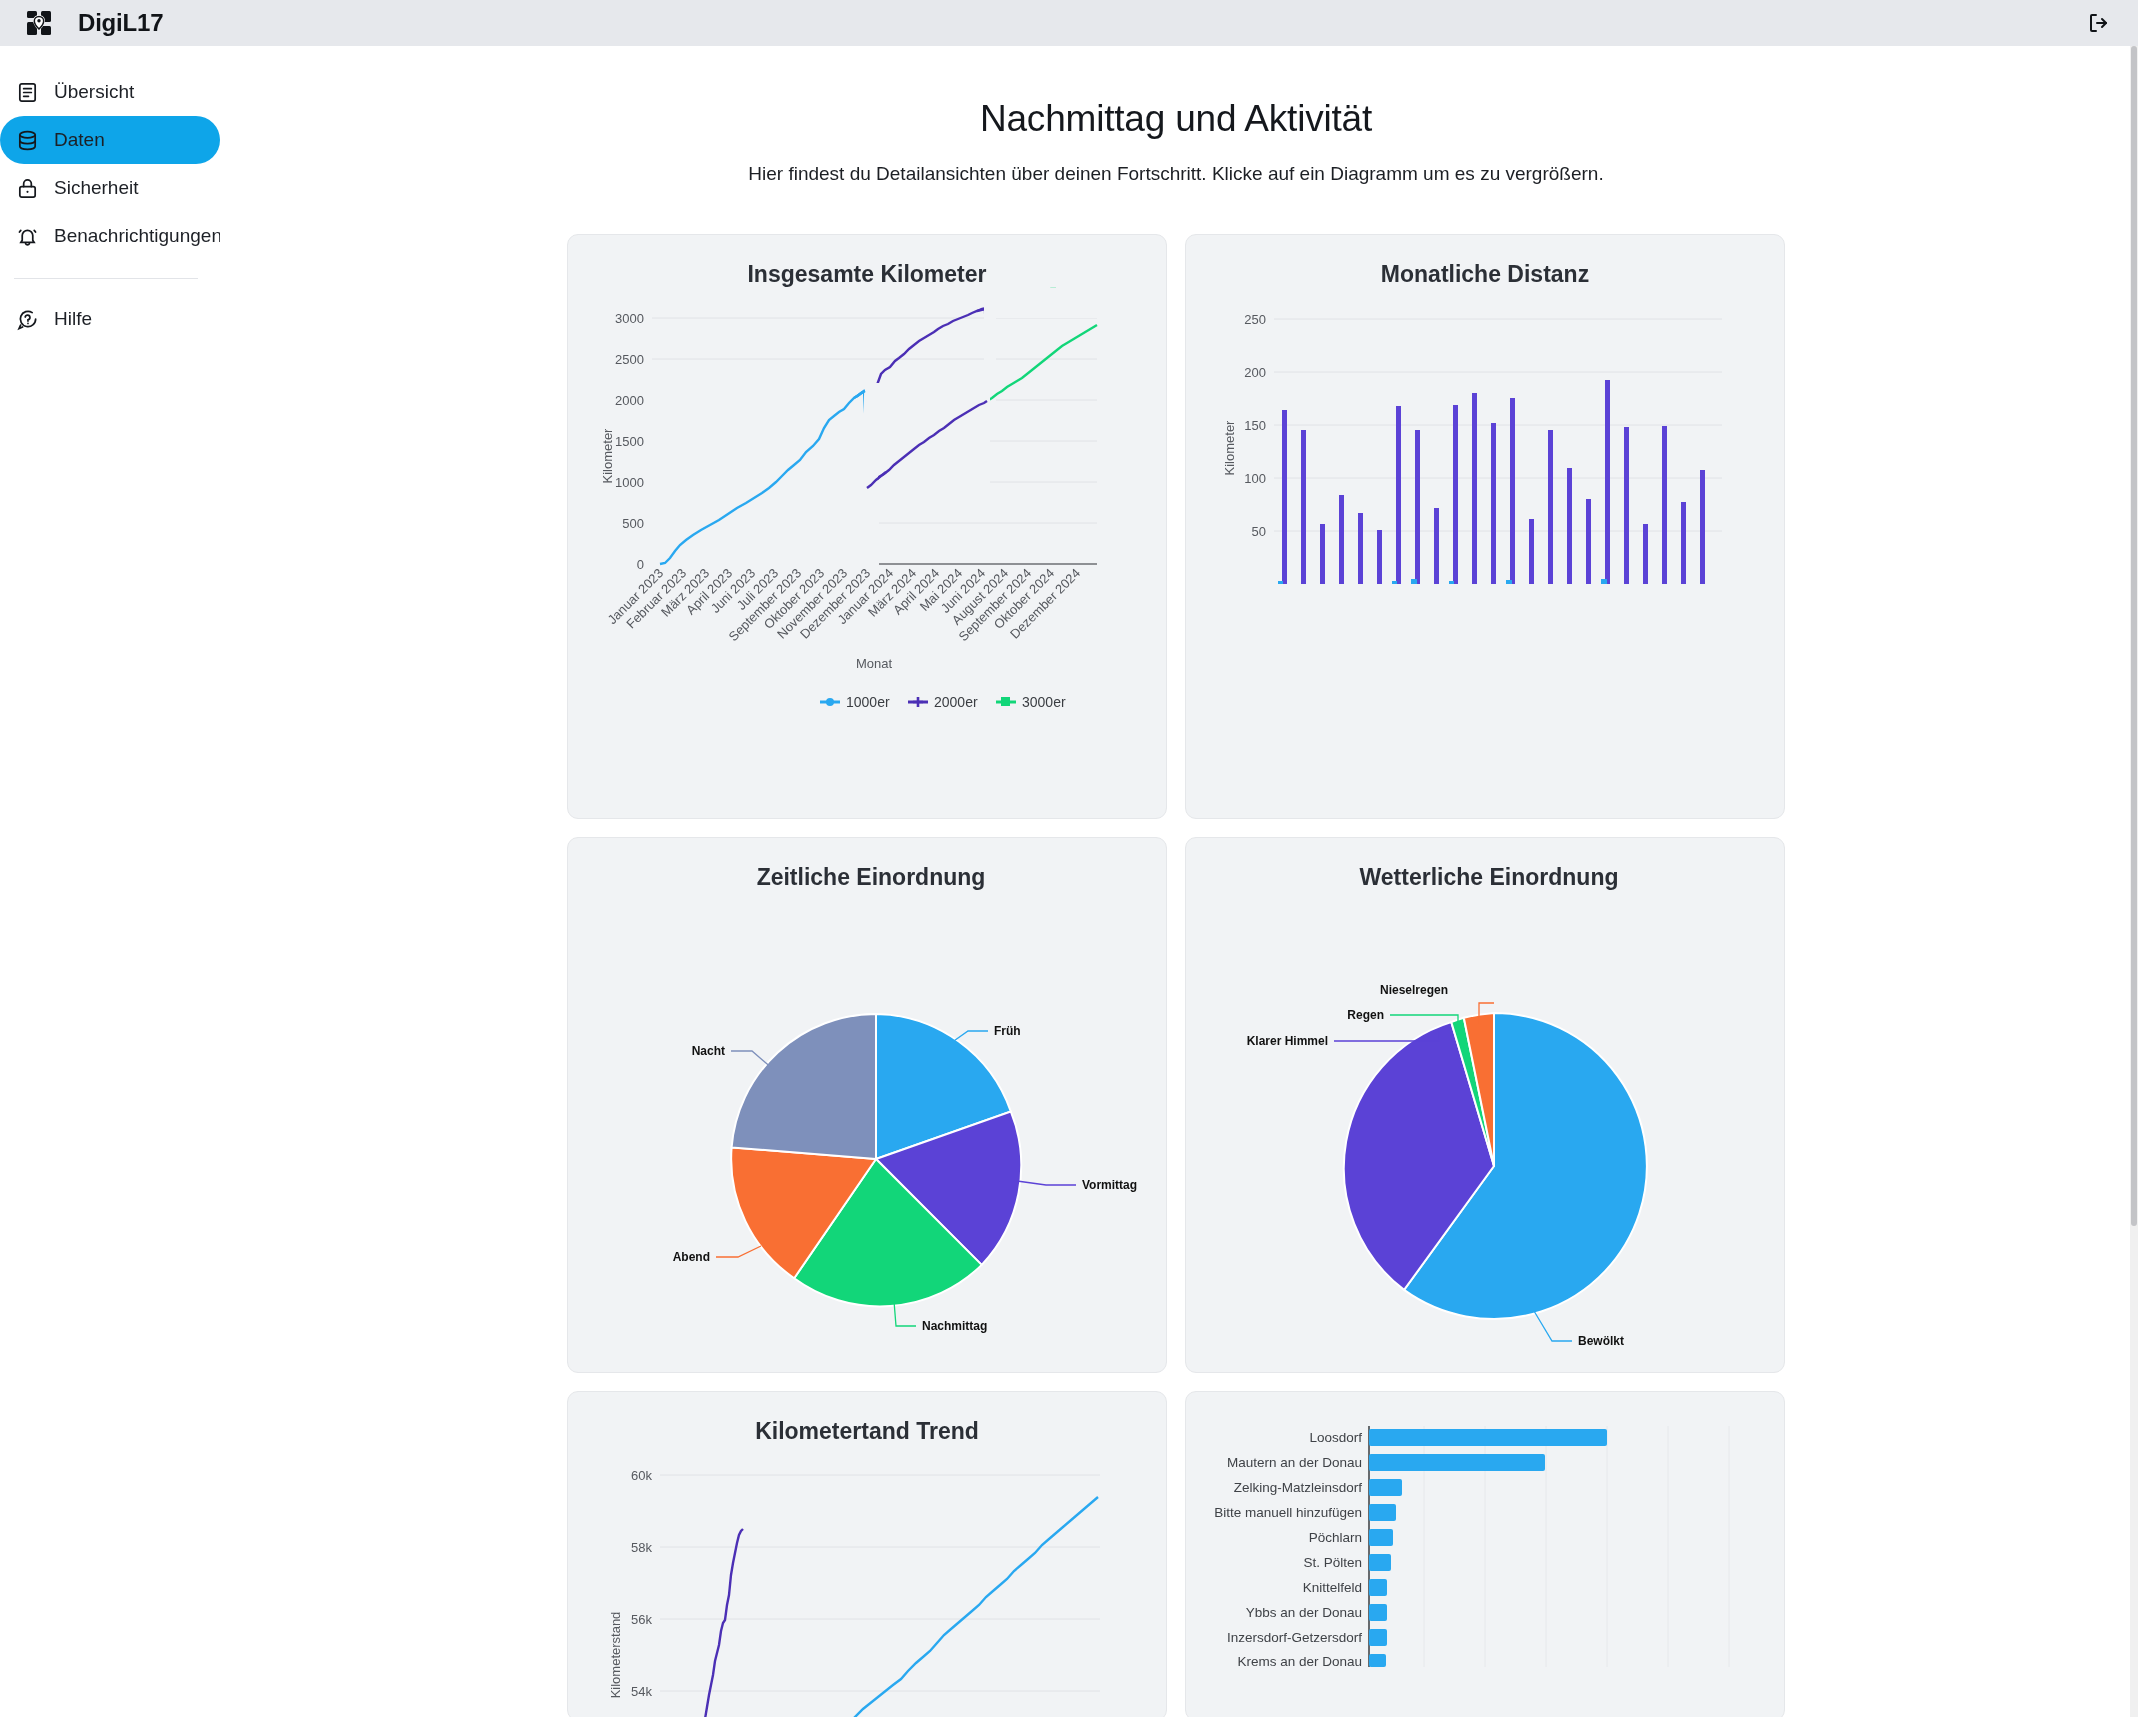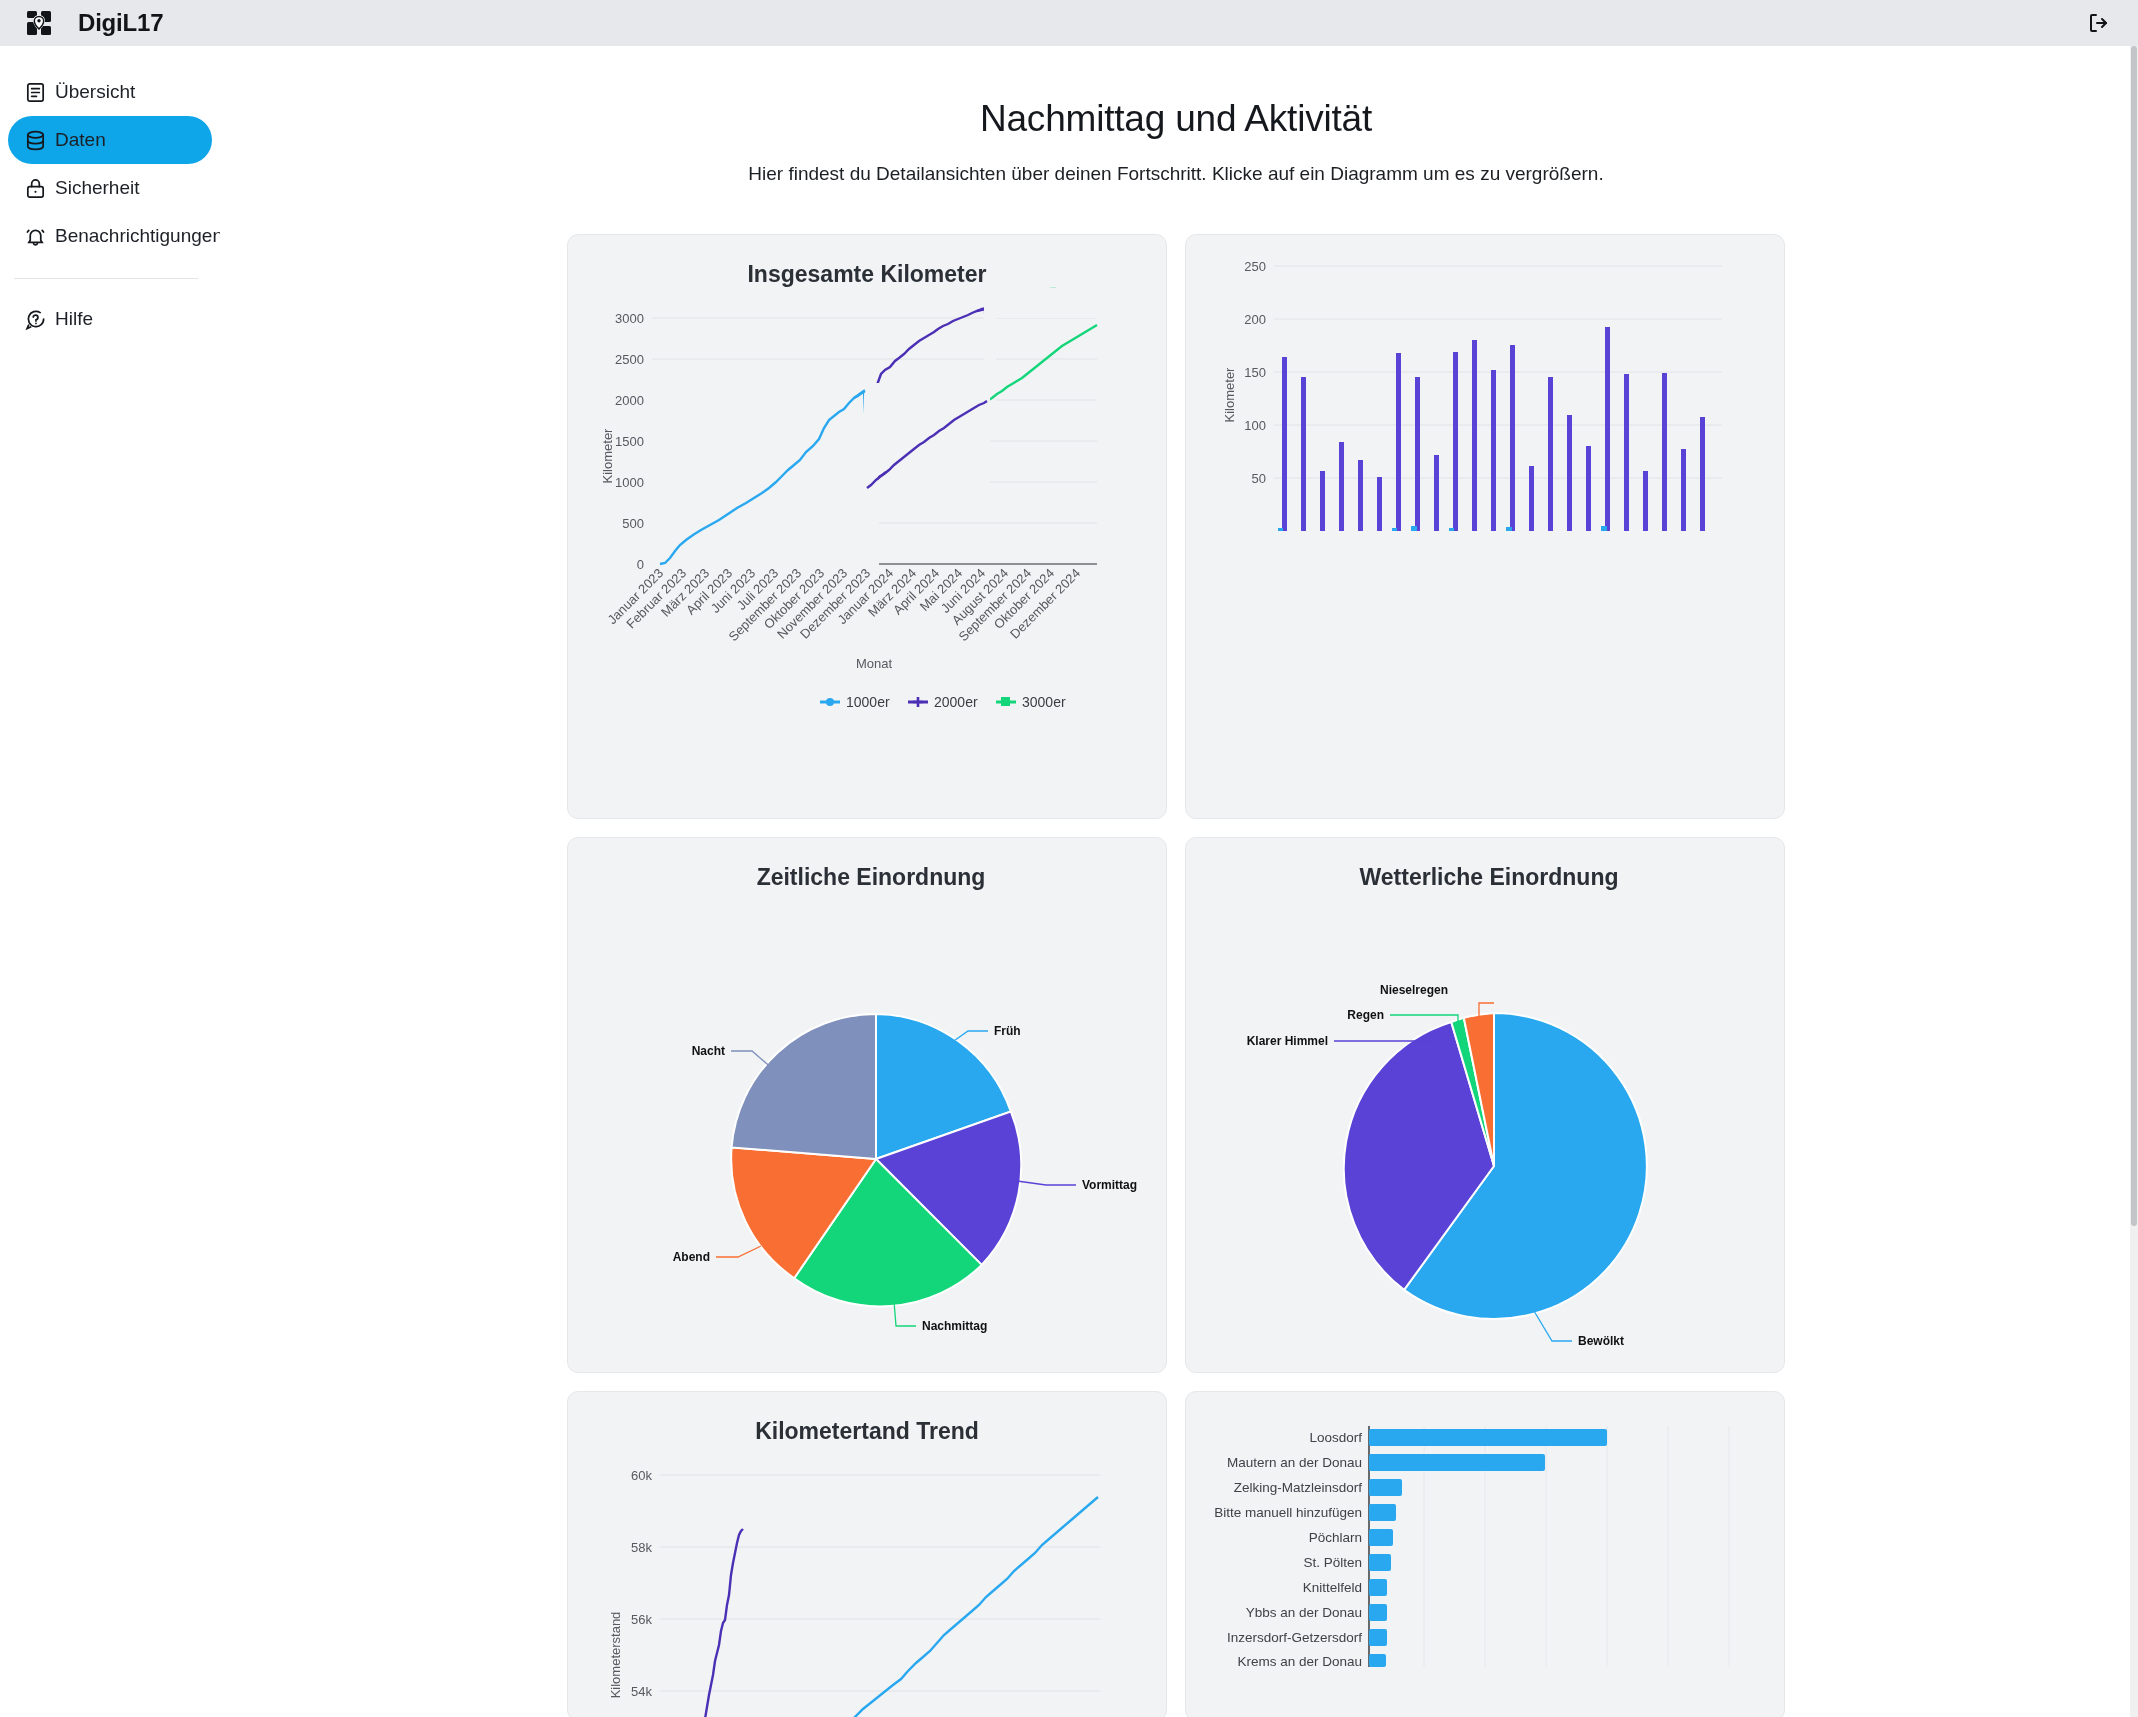--- a/index.html
+++ b/index.html
@@ -27,22 +27,22 @@
     width: 34px; height: 34px; display: flex; align-items: center; justify-content: center;
     cursor: pointer; background: transparent; border: none;
   }
 
   
   .sidebar {
     position: absolute; top: 46px; left: 0; width: 220px; height: 1671px;
     background: #ffffff; padding-top: 22px;
   }
   .nav-item {
-    display: flex; align-items: center; gap: 8px;
-    height: 48px; margin: 0 8px; padding: 0 16px;
+    display: flex; align-items: center; gap: 15px;
+    height: 48px; margin: 0 0; padding: 0 16px;
     border-radius: 24px; cursor: pointer;
     color: #1d2026; font-size: 19px;
   }
   .nav-item.active { background: #0ea5e9; }
   .nav-icon { width: 23px; height: 23px; flex: none; display: block; }
   .nav-sep {
     height: 1px; background: #e2e4e8; margin: 18px 22px 16px 14px;
   }
 
   
@@ -282,20 +282,21 @@
             <text class="leg" x="366" y="419">2000er</text>
             <line x1="428" y1="414" x2="448" y2="414" stroke="#12d679" stroke-width="3"></line>
             <rect x="433" y="409" width="9" height="9" fill="#12d679"></rect>
             <text class="leg" x="454" y="419">3000er</text>
           </g>
         </svg>
       </div>
     </div>
 
     <div class="card h-tall">
+      <div class="card-title">Monatliche Distanz</div>
       <div class="plot">
         <svg width="600" height="545" viewBox="0 0 600 545">
           <g stroke="#e0e2e6" stroke-width="1">
             <line x1="88" y1="31" x2="536" y2="31"></line>
             <line x1="88" y1="84" x2="536" y2="84"></line>
             <line x1="88" y1="137" x2="536" y2="137"></line>
             <line x1="88" y1="190" x2="536" y2="190"></line>
             <line x1="88" y1="243" x2="536" y2="243"></line>
           </g>
           <g class="tick" text-anchor="end">

